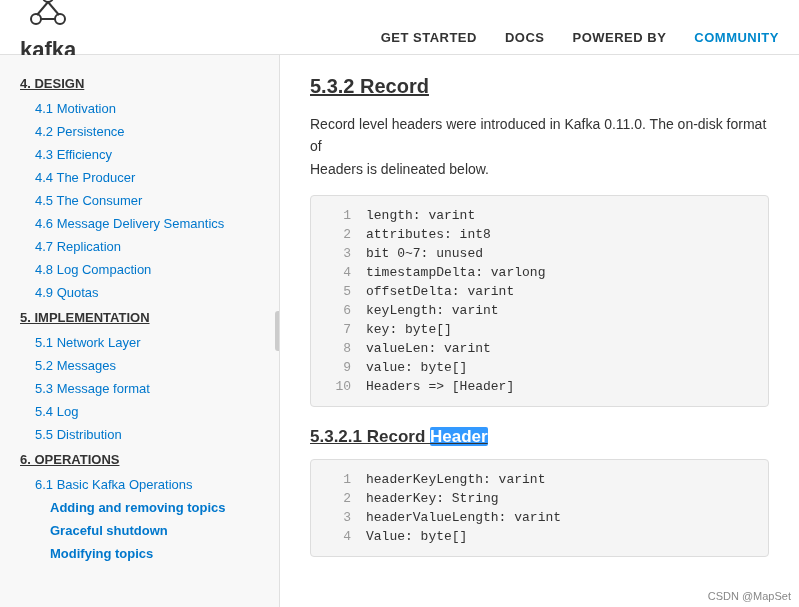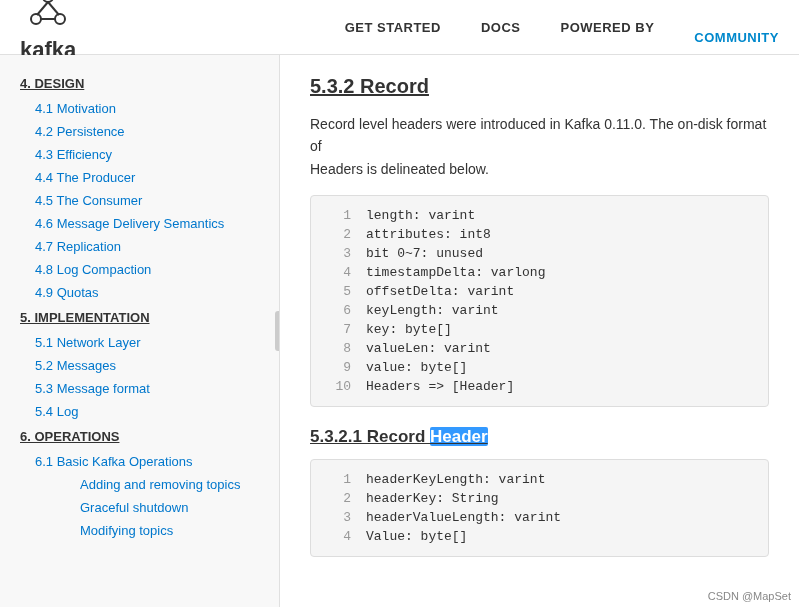--- a/index.html
+++ b/index.html
@@ -25,22 +25,22 @@
       width: 36px;
       height: 36px;
     }
     .logo-text {
       font-size: 22px;
       font-weight: bold;
       color: #333;
     }
     .nav-links {
       display: flex;
-      gap: 40px;
-      align-items: center;
+      gap: 28px;
+      align-items: flex-end;
     }
     .nav-link {
       font-size: 13px;
       font-weight: bold;
       color: #333;
       text-decoration: none;
       letter-spacing: 0.5px;
       cursor: pointer;
     }
     .nav-link.active {
@@ -75,21 +75,22 @@
     }
     .sidebar-item {
       font-size: 13px;
       color: #0077cc;
       padding: 4px 20px 4px 35px;
       cursor: pointer;
       text-decoration: none;
       display: block;
     }
     .sidebar-item.sub {
-      padding-left: 80px;
+      padding-left: 50px;
+      font-weight: bold;
     }
 
     
     .collapse-handle {
       position: absolute;
       right: -12px;
       top: 50%;
       transform: translateY(-50%);
       width: 16px;
       height: 40px;
@@ -208,20 +209,21 @@
     <a class="sidebar-item">4.6 Message Delivery Semantics</a>
     <a class="sidebar-item">4.7 Replication</a>
     <a class="sidebar-item">4.8 Log Compaction</a>
     <a class="sidebar-item">4.9 Quotas</a>
 
     <div class="sidebar-section-title">5. IMPLEMENTATION</div>
     <a class="sidebar-item">5.1 Network Layer</a>
     <a class="sidebar-item">5.2 Messages</a>
     <a class="sidebar-item">5.3 Message format</a>
     <a class="sidebar-item">5.4 Log</a>
+    <a class="sidebar-item">5.5 Distribution</a>
 
     <div class="sidebar-section-title">6. OPERATIONS</div>
     <a class="sidebar-item">6.1 Basic Kafka Operations</a>
     <a class="sidebar-item sub">Adding and removing topics</a>
     <a class="sidebar-item sub">Graceful shutdown</a>
     <a class="sidebar-item sub">Modifying topics</a>
 
     <div class="collapse-handle">&lt;</div>
   </div>
 

